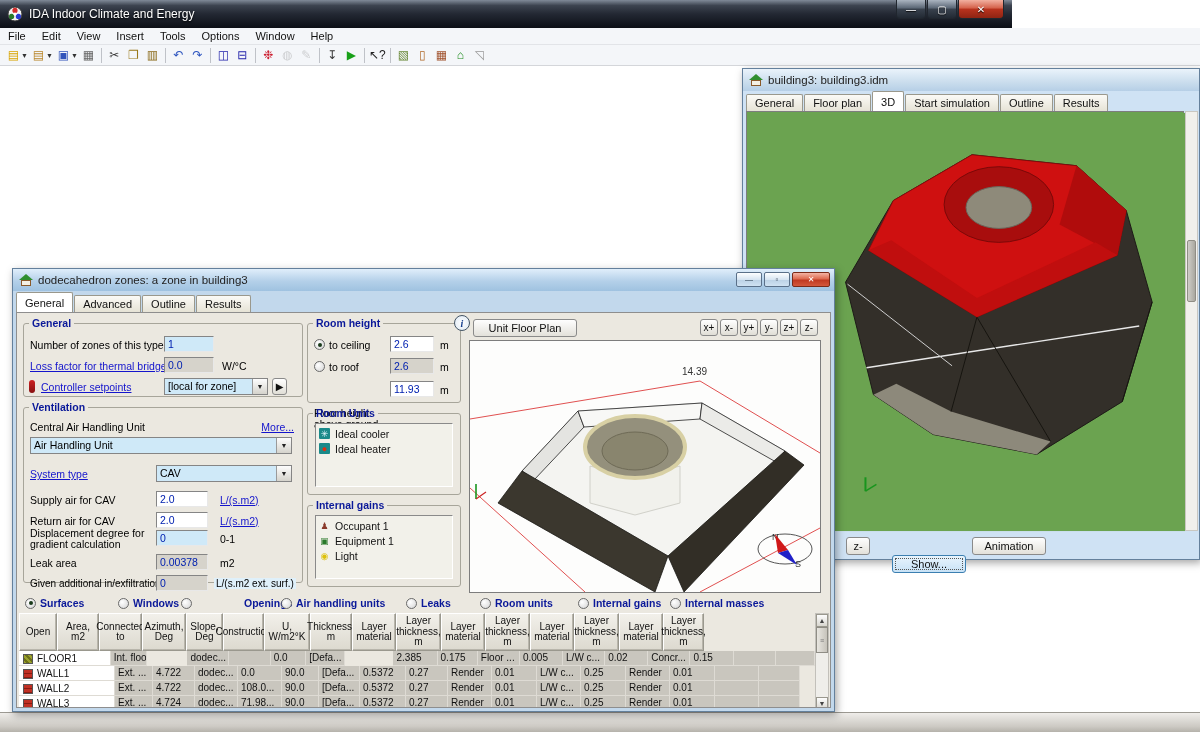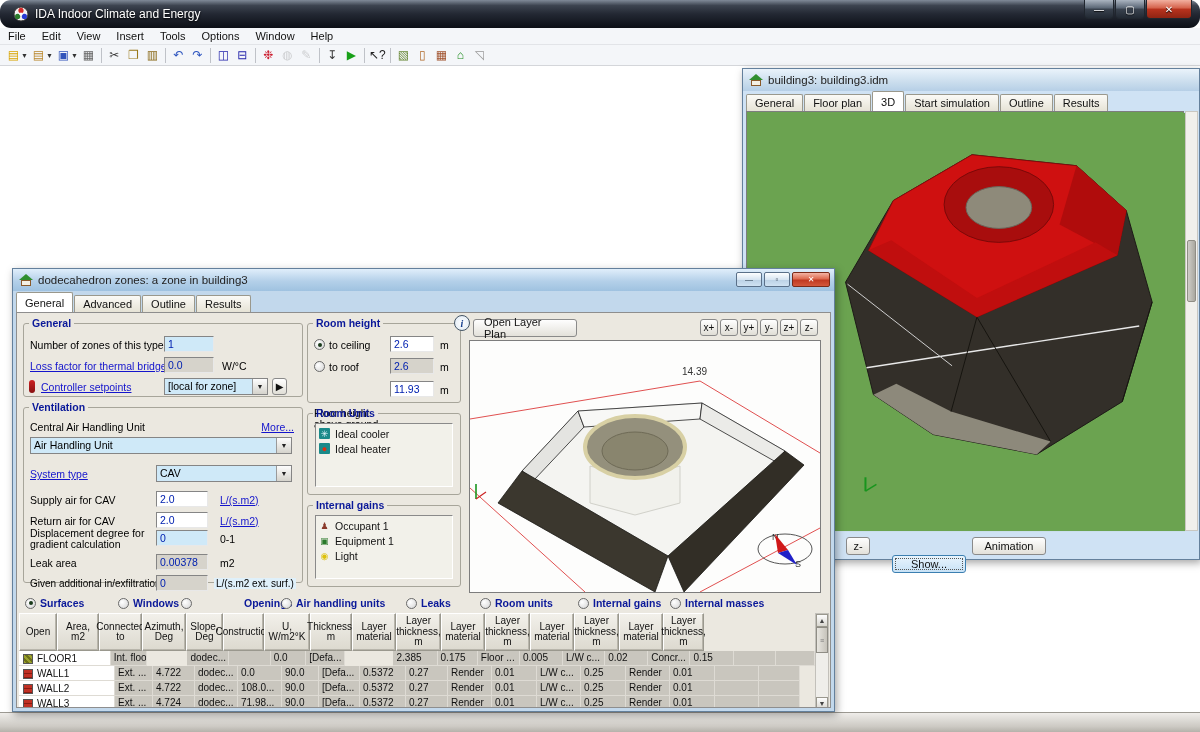--- a/index.html
+++ b/index.html
@@ -1,23 +1,23 @@
 <!DOCTYPE html>
 <html><head>
 <meta charset="utf-8">
 <style>
 * { box-sizing: border-box; margin:0; padding:0; }
 body { font-family:"Liberation Sans", sans-serif; }
 #screen { position:relative; width:1200px; height:732px; background:#fff; overflow:hidden; font-size:11px; color:#111; }
 
 
-.titlebar { position:absolute; left:0; top:0; width:1200px; height:28px;
+.titlebar { position:absolute; left:0; top:0; width:1012px; height:28px;
   background:linear-gradient(#8a93a0 0%, #3f4document7 18%, #2b313d 45%, #10141c 100%);
   background:linear-gradient(#808a98 0%, #3c434f 20%, #232833 50%, #0c0f16 100%);
-  display:flex; align-items:center; padding-left:13px;border-radius:11px; }
+  display:flex; align-items:center; padding-left:7px; }
 .titlebar .title { color:#fff; font-size:12px; margin-left:6px; text-shadow:0 1px 2px #000; }
 .winbtns { position:absolute; right:8px; top:0; display:flex; }
 .winbtn { height:19px; width:30px; display:flex; align-items:center; justify-content:center;
   color:#fff; font-size:10px; border:1px solid #20262e; border-top:none;
   background:linear-gradient(#aab4c0, #5a6675 45%, #39424e 50%, #222933);
   border-radius:0 0 4px 4px; margin-left:1px; text-shadow:0 1px 1px #000; }
 .winbtn.close { width:46px; background:linear-gradient(#f2b0a0, #d4614a 45%, #b8331e 50%, #8f2413); }
 .menubar { position:absolute; left:0; top:28px; width:1200px; height:17px; background:#f4f6f9; display:flex; align-items:center; border-bottom:1px solid #e2e4e8;}
 .menuitem { padding:1px 8px; cursor:default; }
 .toolbar { position:absolute; left:0; top:45px; width:1200px; height:21px; background:#f4f6f9; border-bottom:1px solid #d4d6da; display:flex; align-items:center; padding-left:4px; }
@@ -314,21 +314,21 @@
               <span>Equipment 1</span>
             </div>
             <div class="li">
               <span class="ic" style="background: transparent; color: rgb(221, 193, 10);">◉</span>
               <span>Light</span>
             </div>
           </div>
       </fieldset>
 
       <div class="minibtn" id="infobtn">i</div>
-      <div class="pushbtn" style="position:absolute; left:456px; top:6px; width:104px;">Open Layer Plan</div>
+      <div class="pushbtn" style="position:absolute; left:456px; top:6px; width:104px;">Unit Floor Plan</div>
       <div class="axisbtns" id="axisbtns">
           <div class="axbtn">x+</div>
           <div class="axbtn">x-</div>
           <div class="axbtn">y+</div>
           <div class="axbtn">y-</div>
           <div class="axbtn">z+</div>
           <div class="axbtn">z-</div>
         </div>
 
       <div class="viewer">

